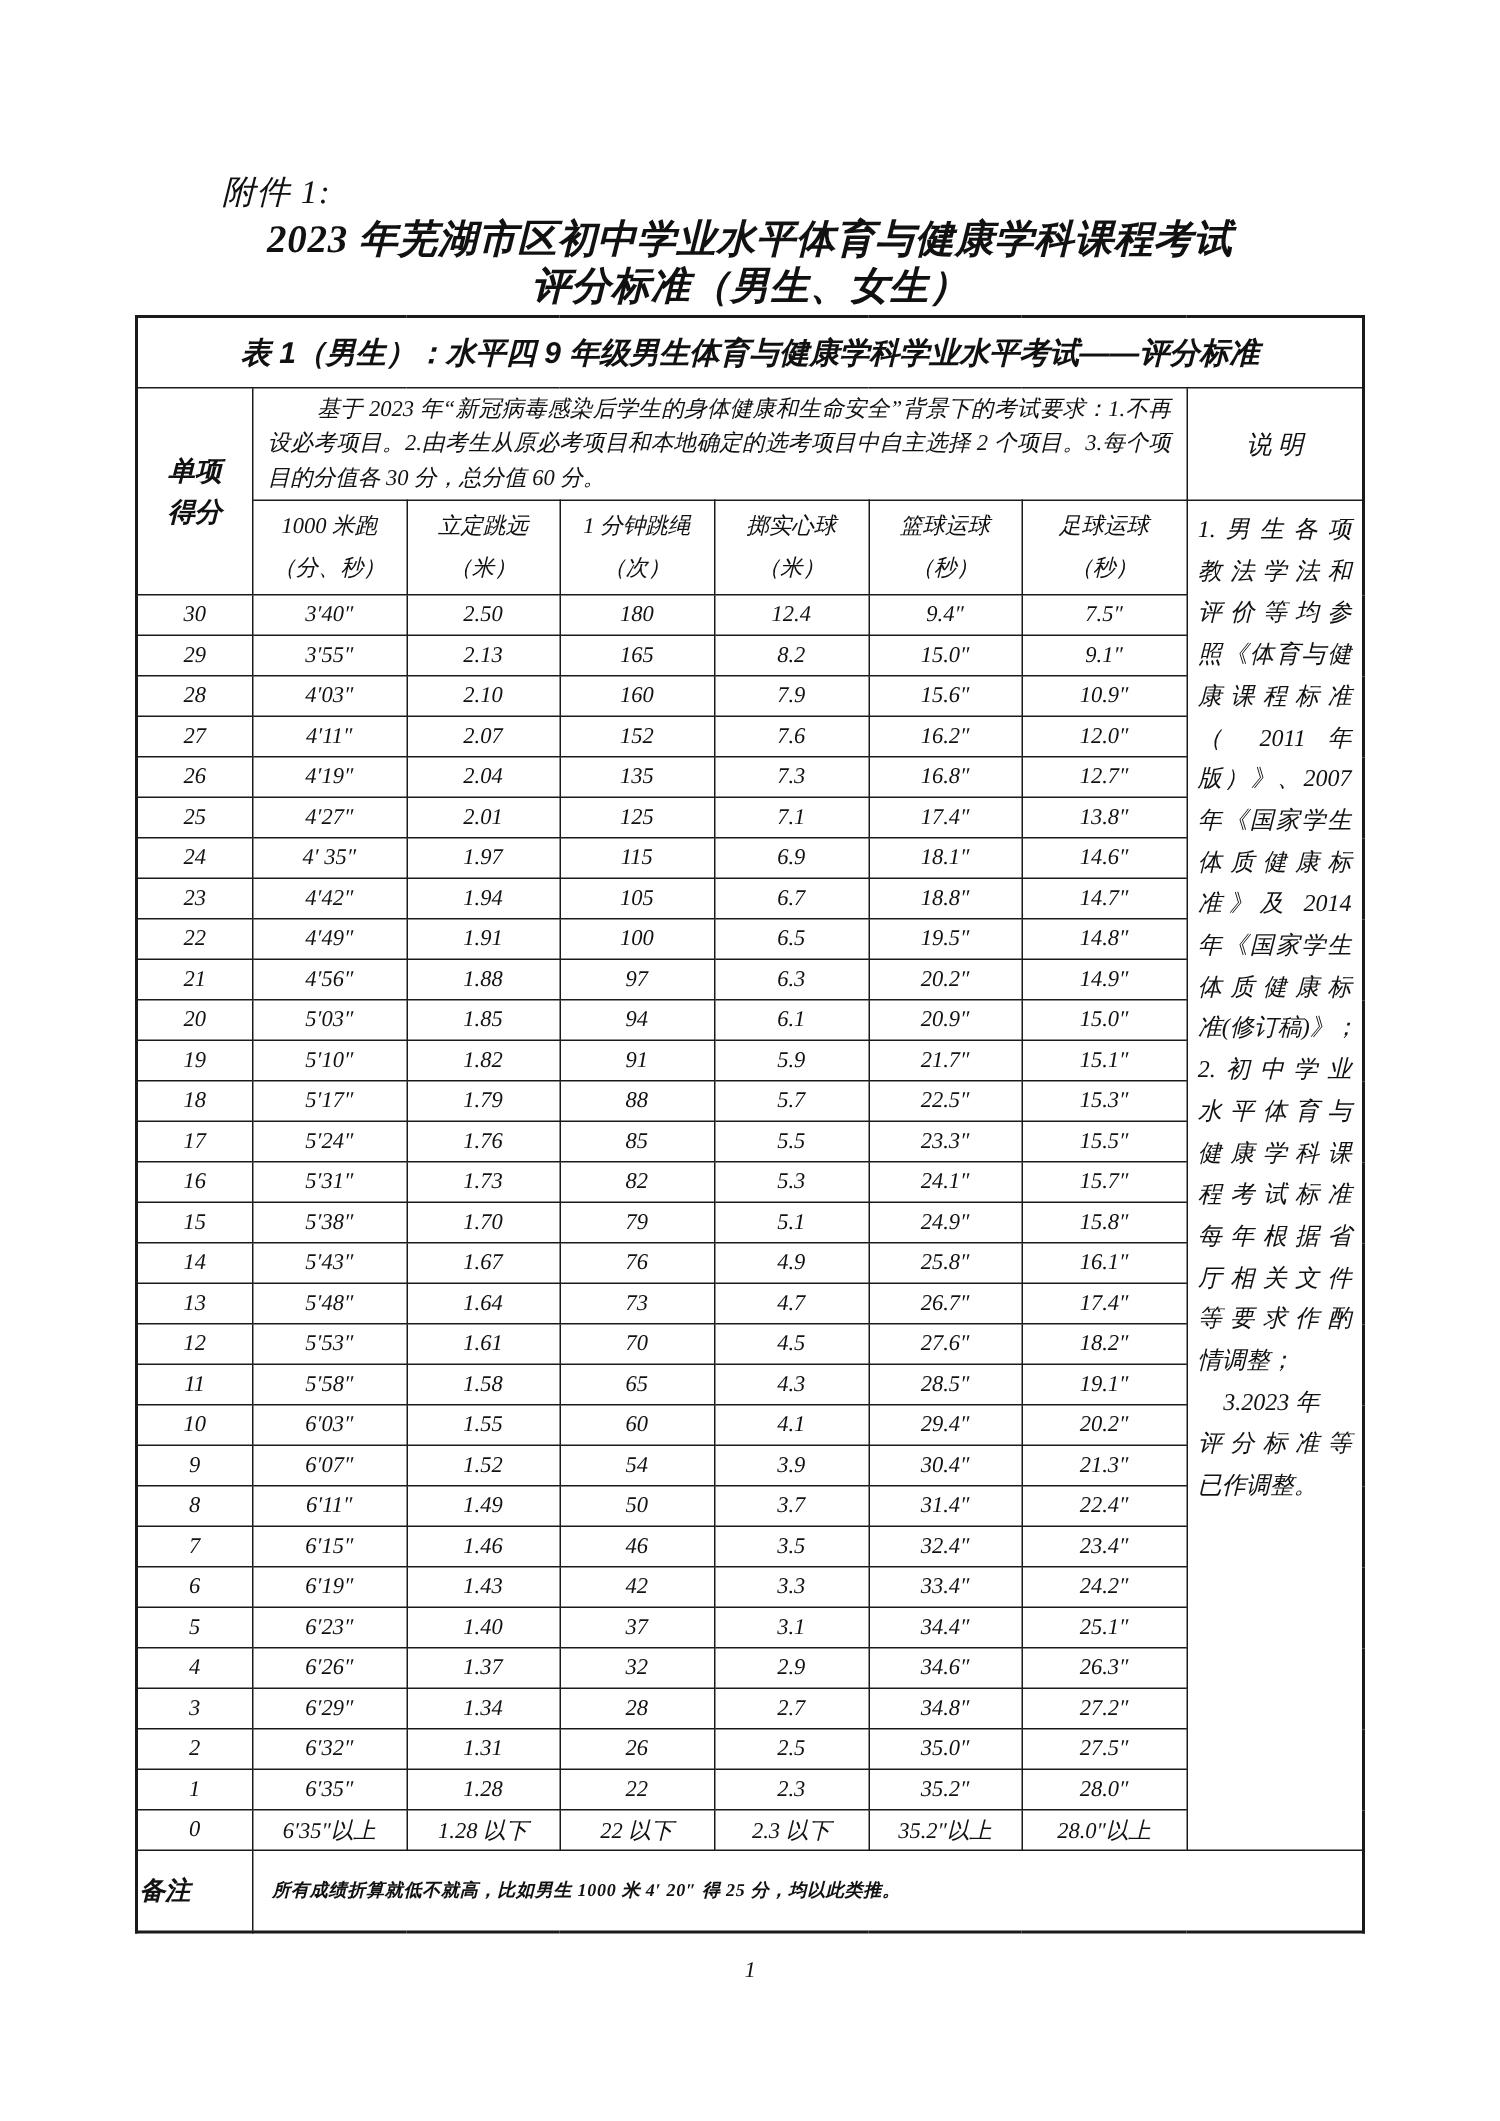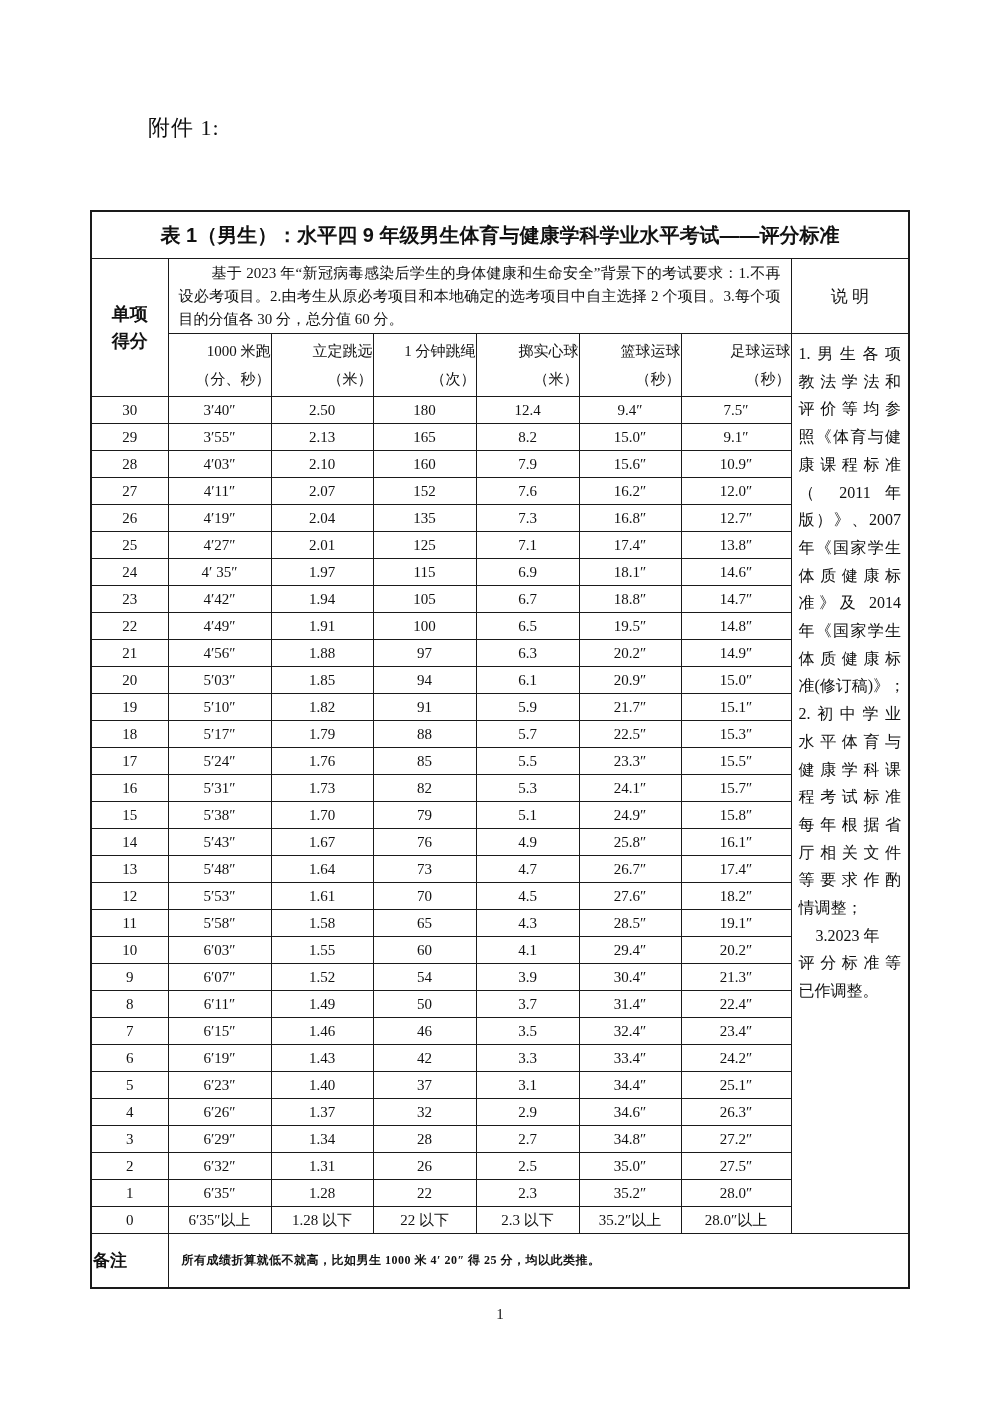--- a/index.html
+++ b/index.html
@@ -1,47 +1,51 @@
 <!DOCTYPE html>
 <html><head>
 <meta charset="utf-8">
 <style>
   html,body{margin:0;padding:0;background:#e8e8e8;}
   .page{position:relative;width:1000px;height:1414px;background:#ffffff;
-        font-family:"Liberation Serif",serif;color:#111;overflow:hidden;}
+        font-family:"Liberation Serif",serif;color:#111;overflow:hidden;font-style:italic;}
   .attachment{position:absolute;left:148px;top:113px;font-size:22px;letter-spacing:1px;}
   .main-title{position:absolute;left:0;top:144px;width:100%;text-align:center;
               font-weight:bold;font-size:26px;line-height:31px;letter-spacing:.5px;}
   table.score-table{position:absolute;left:90px;top:210px;width:818px;
                     border-collapse:collapse;table-layout:fixed;
                     border:2px solid #1a1a1a;}
   .score-table td{border:1px solid #1a1a1a;overflow:hidden;}
   .t-title{height:44px;text-align:center;font-family:"Liberation Sans",sans-serif;
            font-weight:bold;font-size:20px;margin-top:32px;}
   .t-rowhead{text-align:center;font-weight:bold;font-size:18px;line-height:27px;}
   .t-req{height:70px;font-size:15px;line-height:23px;padding:2px 10px;
          text-indent:2.2em;text-align:justify;vertical-align:middle;}
   .t-noteshead{text-align:center;font-size:17px;}
-  .t-colhead{height:62px;text-align:right;font-size:15px;line-height:28px;padding:0;}
+  .t-colhead{height:62px;text-align:center;font-size:15px;line-height:28px;padding:0;}
   .t-score,.t-val{height:26px;text-align:center;font-size:15px;padding:0;white-space:nowrap;}
   .t-notes{vertical-align:top;padding:6px 7px 0 7px;font-size:16px;}
   .nline{line-height:27.7px;white-space:nowrap;}
   .nline.j{text-align:justify;text-align-last:justify;white-space:normal;}
   .nline.ind{padding-left:17px;}
   .t-remark-label{height:51px;text-align:left;font-weight:bold;font-size:17px;}
   .t-remark{font-weight:bold;font-size:12px;padding-left:13px;letter-spacing:.5px;}
   .page-number{position:absolute;left:0;top:1306px;width:100%;text-align:center;font-size:15px;}
 </style>
 </head>
 <body>
 
 <div class="page">
 
   <div class="attachment">附件 1:</div>
 
+  <div class="main-title">
+    <div>2023 年芜湖市区初中学业水平体育与健康学科课程考试</div>
+    <div>评分标准（男生、女生）</div>
+  </div>
 
   <table class="score-table">
     <colgroup>
       <col style="width:77px">
         <col style="width:103px">
         <col style="width:102px">
       <col style="width:103px">
         <col style="width:103px">
         <col style="width:102px">
       <col style="width:110px">

